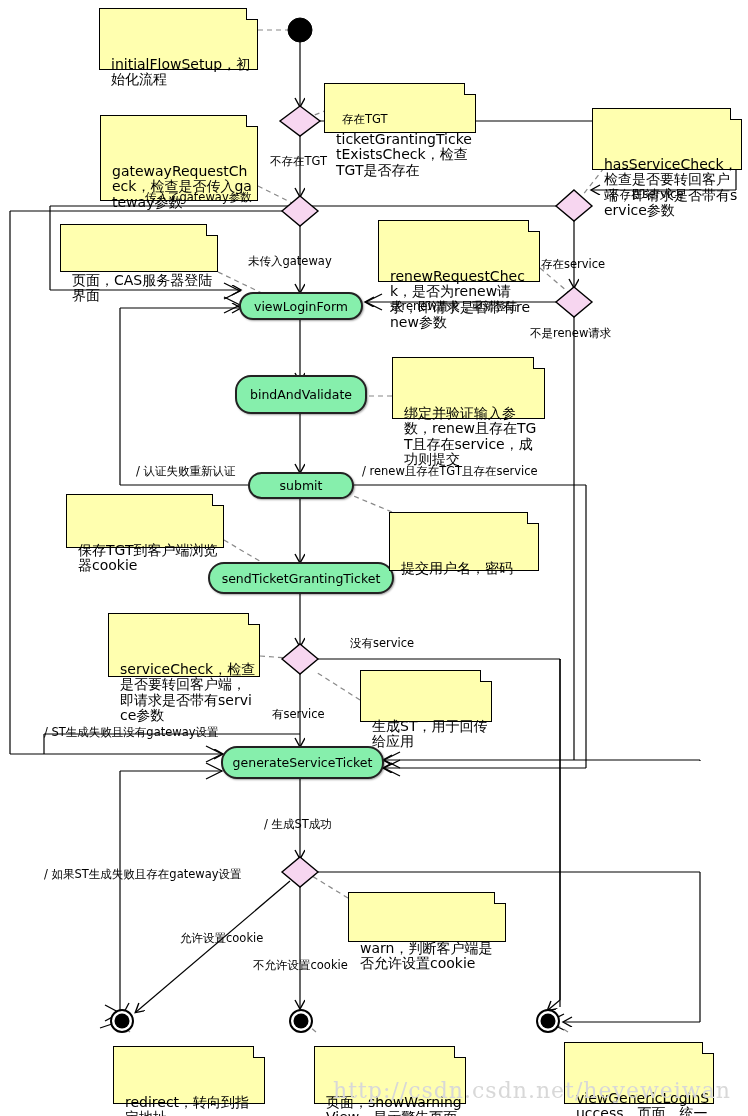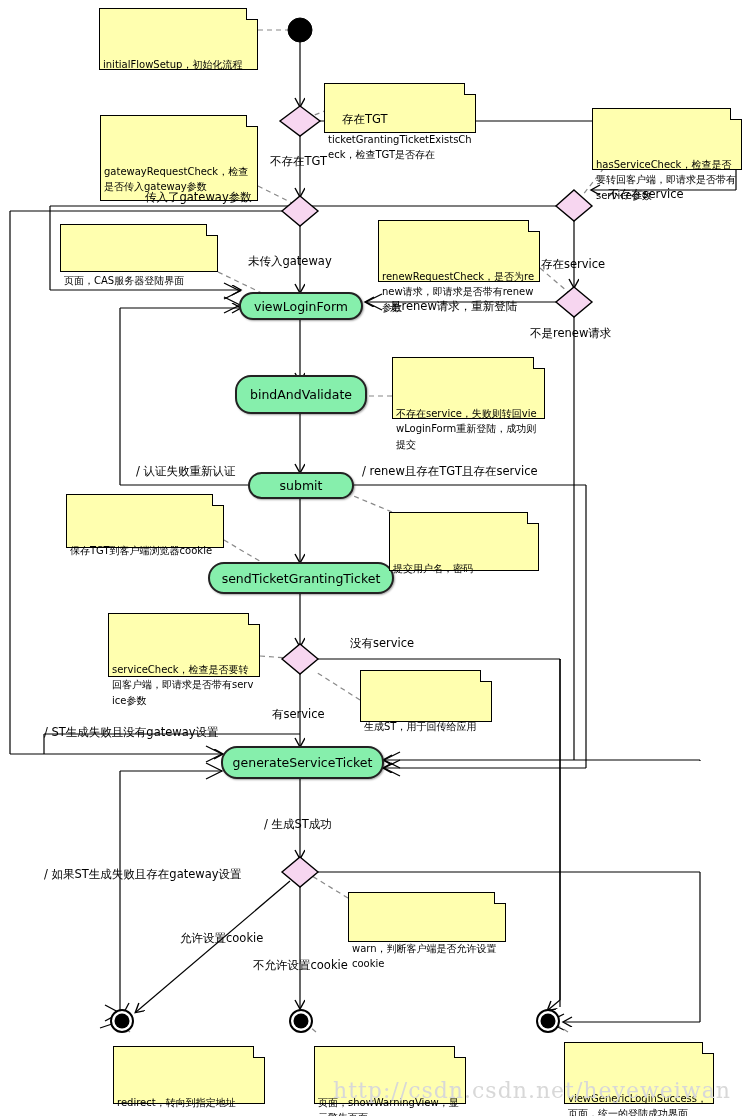--- a/index.html
+++ b/index.html
@@ -6,24 +6,24 @@
   body{font-family:"DejaVu Sans","Liberation Sans",sans-serif;}
   #canvas{position:relative;width:748px;height:1116px;background:#ffffff;overflow:hidden;}
   svg.layer{position:absolute;left:0;top:0;width:748px;height:1116px;}
 
   
   .note{
     position:absolute;
     background:#ffffaf;
     border:1px solid #000000;
     box-sizing:border-box;
-    font-size:10px;
+    font-size:14px;
     line-height:15.5px;
     color:#000000;
-    padding:1px 3px 2px 3px;
+    padding:1px 3px 2px 11px;
     white-space:pre-wrap;
     word-break:break-all;
   }
   .note .fold{
     position:absolute;
     top:-1px;right:-1px;
     width:11px;height:11px;
     background:#ffffff;
     border-left:1px solid #000000;
     border-bottom:1px solid #000000;
@@ -261,21 +261,21 @@
     <span class="txt">页面，CAS服务器登陆界面</span>
   </div>
 
   <div class="note" style="left:378px;top:220px;width:162px;height:62px;">
     <span class="fold"></span>
     <span class="txt">renewRequestCheck，是否为renew请求，即请求是否带有renew参数</span>
   </div>
 
   <div class="note" style="left:392px;top:357px;width:153px;height:62px;">
     <span class="fold"></span>
-    <span class="txt">不存在service，失败则转回viewLoginForm重新登陆，成功则提交</span>
+    <span class="txt">绑定并验证输入参数，renew且存在TGT且存在service，成功则提交</span>
   </div>
 
   <div class="note" style="left:66px;top:494px;width:158px;height:54px;">
     <span class="fold"></span>
     <span class="txt">保存TGT到客户端浏览器cookie</span>
   </div>
 
   <div class="note" style="left:389px;top:512px;width:150px;height:59px;">
     <span class="fold"></span>
     <span class="txt">提交用户名，密码</span>

